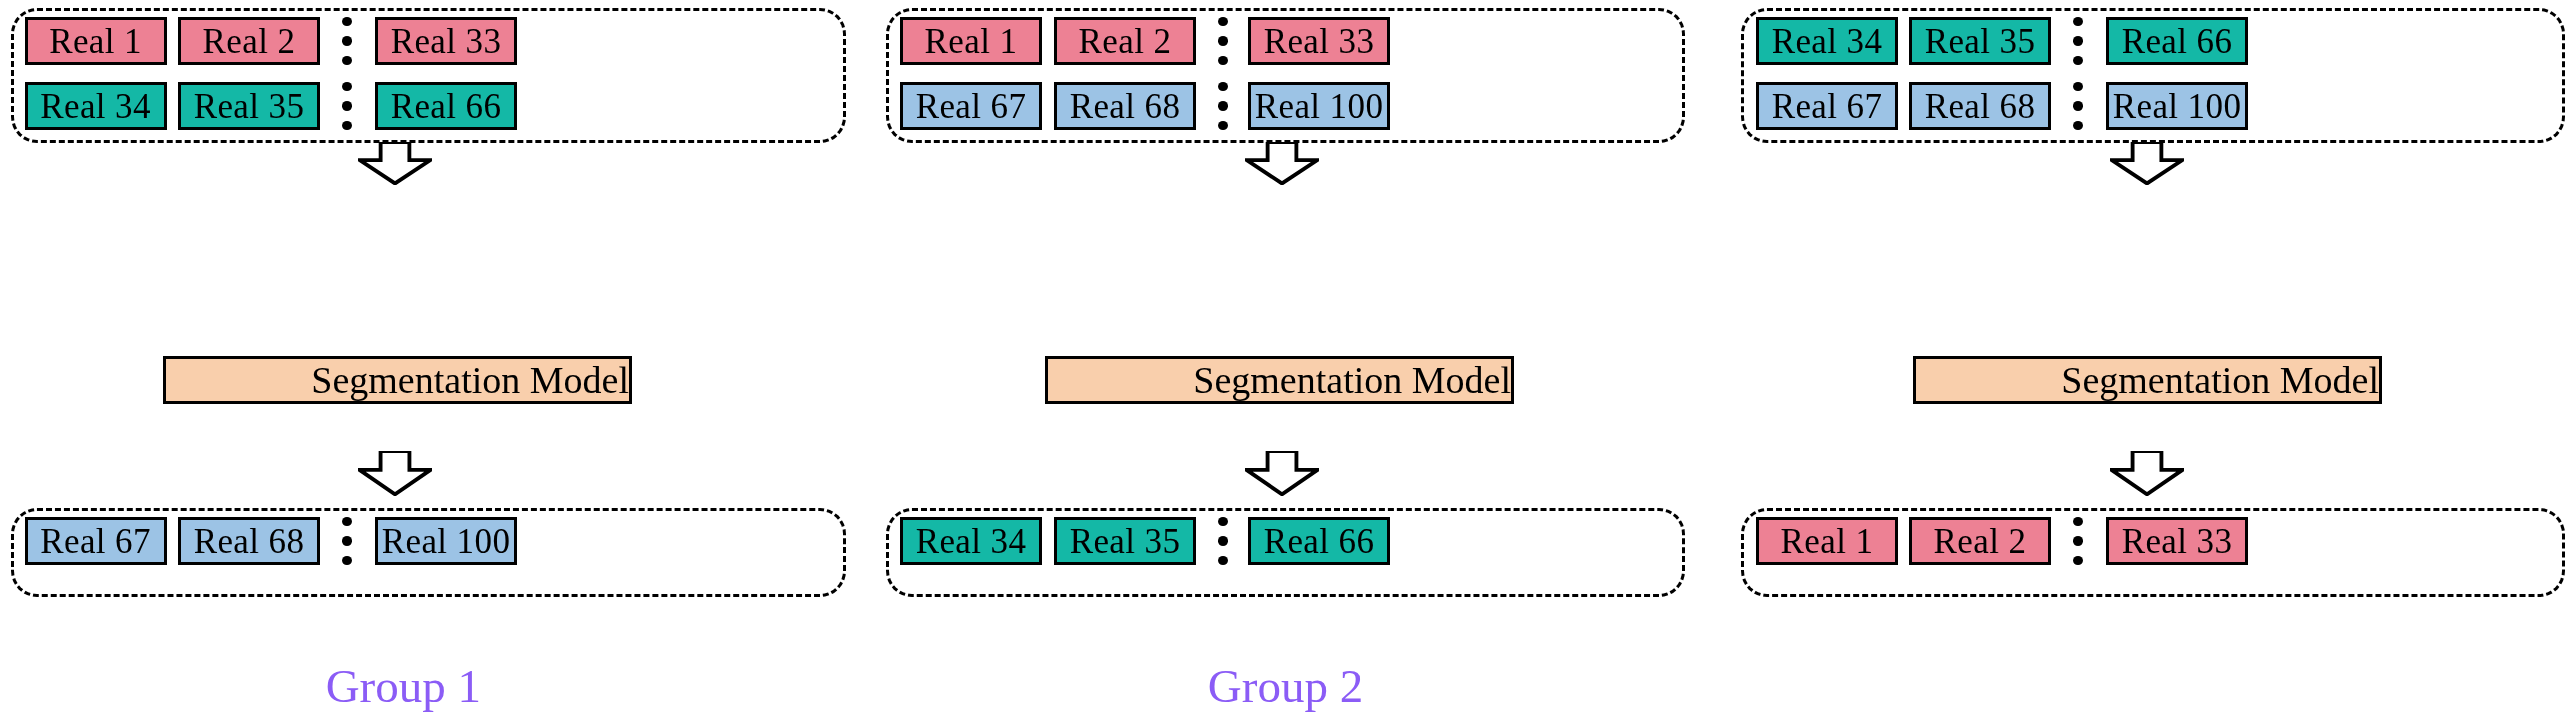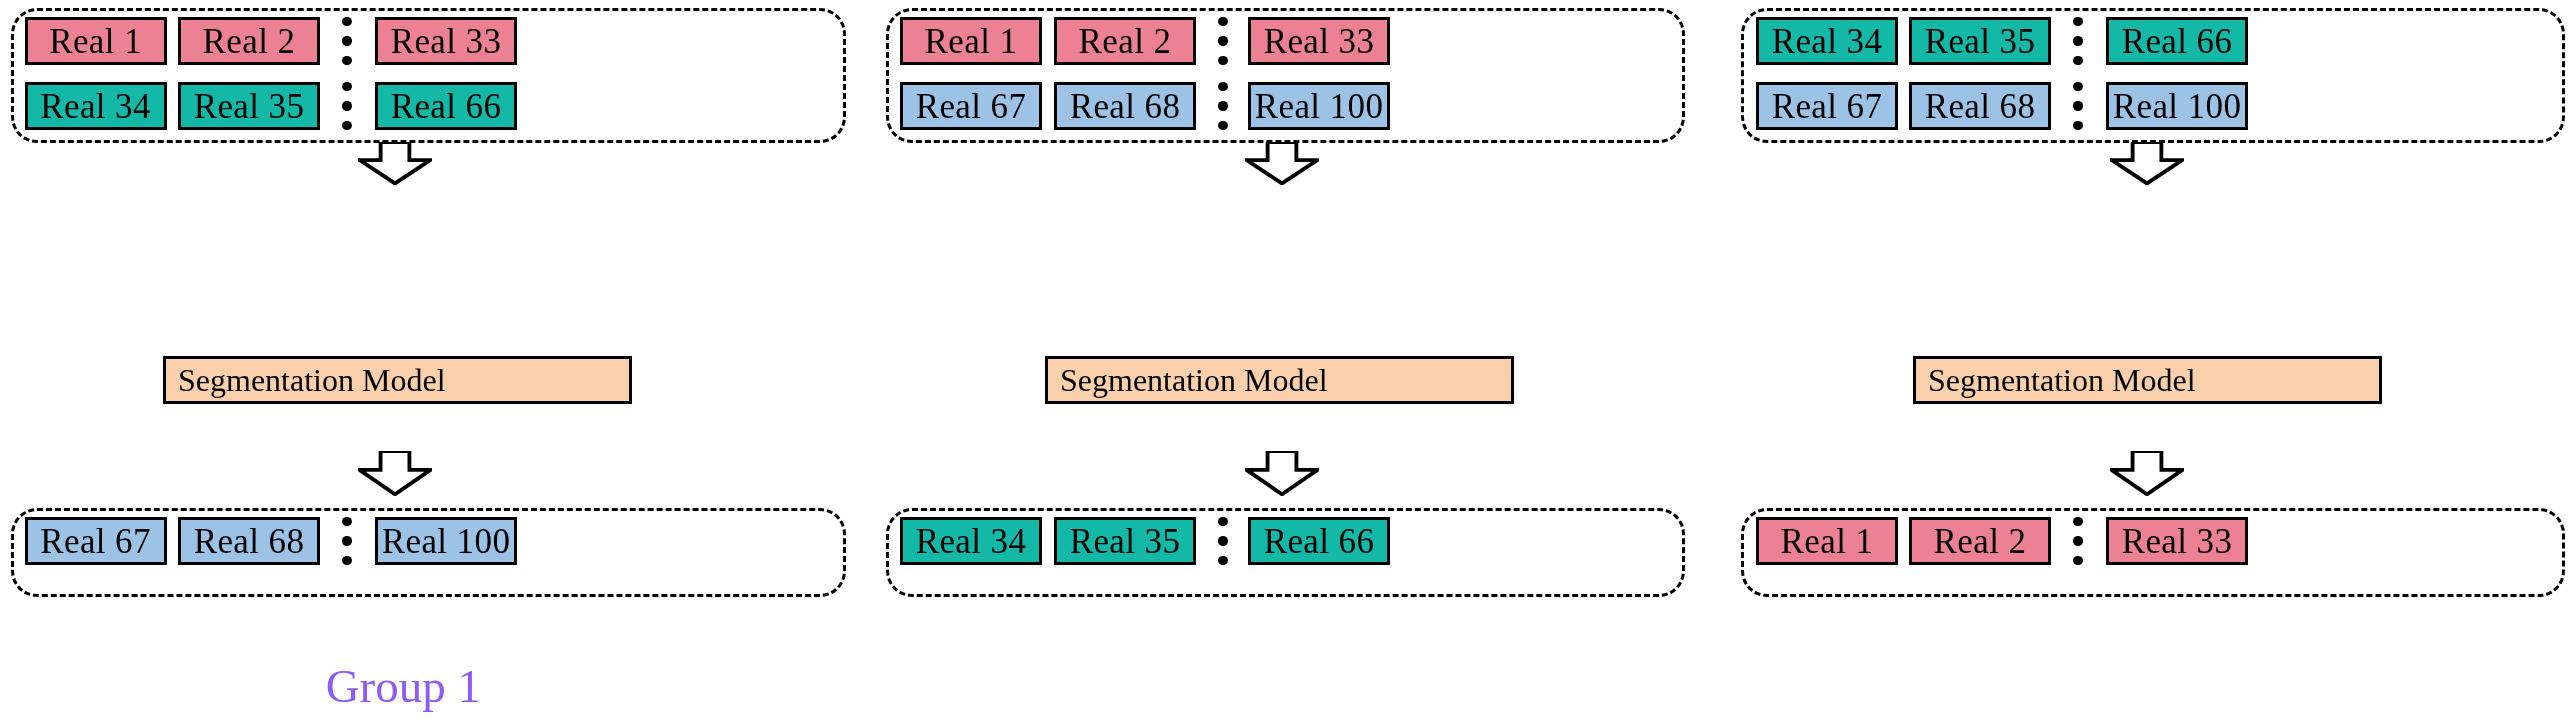--- a/index.html
+++ b/index.html
@@ -64,22 +64,22 @@
   }
 
   
   .seg-box {
     position: absolute;
     box-sizing: border-box;
     border: 3.8px solid #000000;
     background: #F9CFAC;
     display: flex;
     align-items: center;
-    justify-content: flex-start;
-    font-size: 32px;
+    justify-content: flex-end;
+    font-size: 38px;
     color: #000000;
     white-space: nowrap;
     padding-left: 12px;
   }
 
   
   .block-arrow {
     position: absolute;
   }
   .block-arrow svg { display: block; }
@@ -206,20 +206,21 @@
       <span>Real 35</span>
     </div>
     <div class="tile green" style="position: absolute; left: 1248px; top: 517px; width: 142px; height: 48px;">
       <span>Real 66</span>
     </div>
     <div class="vdots" style="position: absolute; left: 1211px; top: 517px; height: 48px; width: 23px;">
       <span></span>
       <span></span>
       <span></span>
     </div>
+    <div class="group-caption" style="left: 886px; top: 647px; width: 799px;">Group 2</div>
     <div class="dashed-box" style="left: 1741px; top: 7.7px; width: 824px; height: 135px;"></div>
     <div class="tile green" style="position: absolute; left: 1756px; top: 17px; width: 142px; height: 48px;">
       <span>Real 34</span>
     </div>
     <div class="tile green" style="position: absolute; left: 1909px; top: 17px; width: 142px; height: 48px;">
       <span>Real 35</span>
     </div>
     <div class="tile green" style="position: absolute; left: 2106px; top: 17px; width: 142px; height: 48px;">
       <span>Real 66</span>
     </div>

